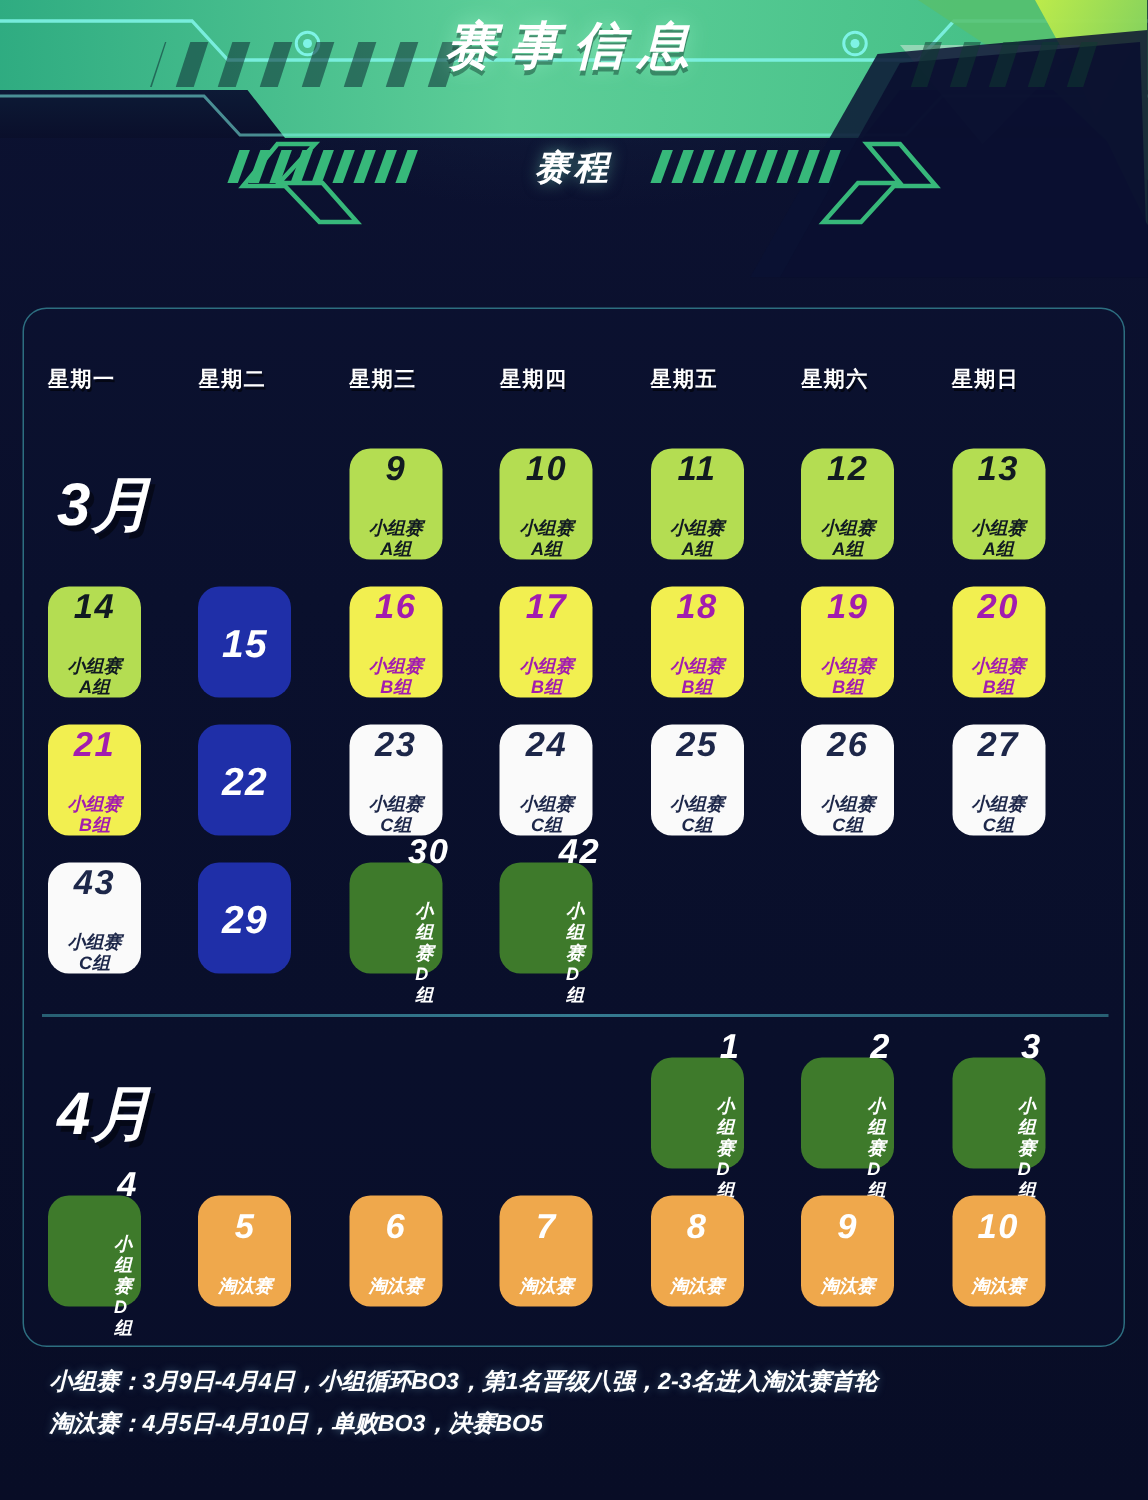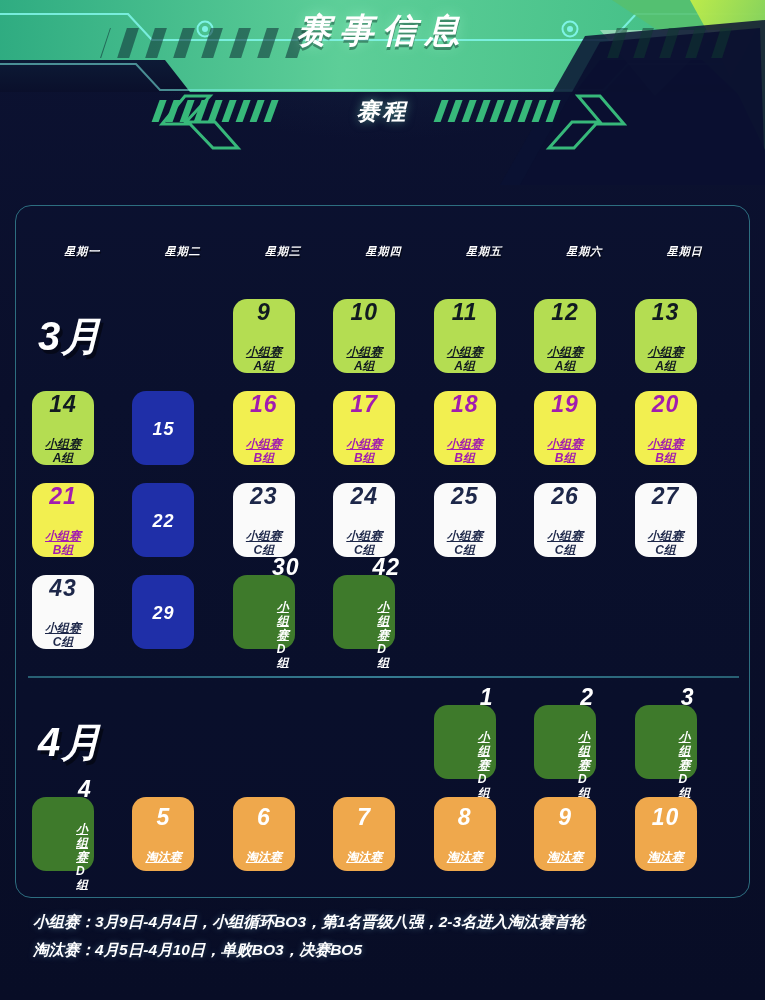--- a/index.html
+++ b/index.html
@@ -90,25 +90,24 @@
   }
 
   #weekdays {
     position: absolute;
     left: 16px; top: 38px;
     width: 703px;
     display: flex;
   }
   .wd {
     flex: 1 1 0;
-    text-align: center;
+    text-align: left;
     color: #ffffff;
-    font-size: 11px;
-    font-weight: bold;
-    font-style: italic;
+    font-size: 14px;
+    font-weight: bold;
     letter-spacing: 1px;
     text-shadow: 1px 2px 0 rgba(0,0,0,0.55);
   }
 
   .month-grid {
     position: absolute;
     left: 16px;
     width: 703px;
   }
   #march-grid { top: 84px; }
@@ -154,30 +153,30 @@
     line-height: 1;
     letter-spacing: 1px;
   }
   .daycell .l1, .daycell .l2 {
     font-size: 12px;
     font-weight: bold;
     font-style: italic;
     line-height: 1.18;
     letter-spacing: 0px;
   }
-  .daycell .l1 { margin-top: 21px; text-decoration: underline; }
+  .daycell .l1 { margin-top: 21px; }
 
   
   .v-lime  { background: #b4dd52; color: #111a21; }
   .v-yellow{ background: #f2ef50; color: #a21caf; }
   .v-white { background: #fafafa; color: #1d2749; }
   .v-dgreen{ background: #3e7a2b; color: #ffffff; padding-left: 44px; }
   .v-orange{ background: #efa84c; color: #ffffff; }
   .v-blue  { background: #1f2fa8; color: #ffffff; }
-  .v-blue .num { font-size: 18px; }
+  .v-blue .num { font-size: 26px; }
 
   
   .divider {
     position: absolute;
     left: 12px;
     width: 711px;
     height: 2px;
     background: linear-gradient(90deg, #2d6e80 0%, #3d8ea3 50%, #2d6e80 100%);
     opacity: 0.85;
   }

